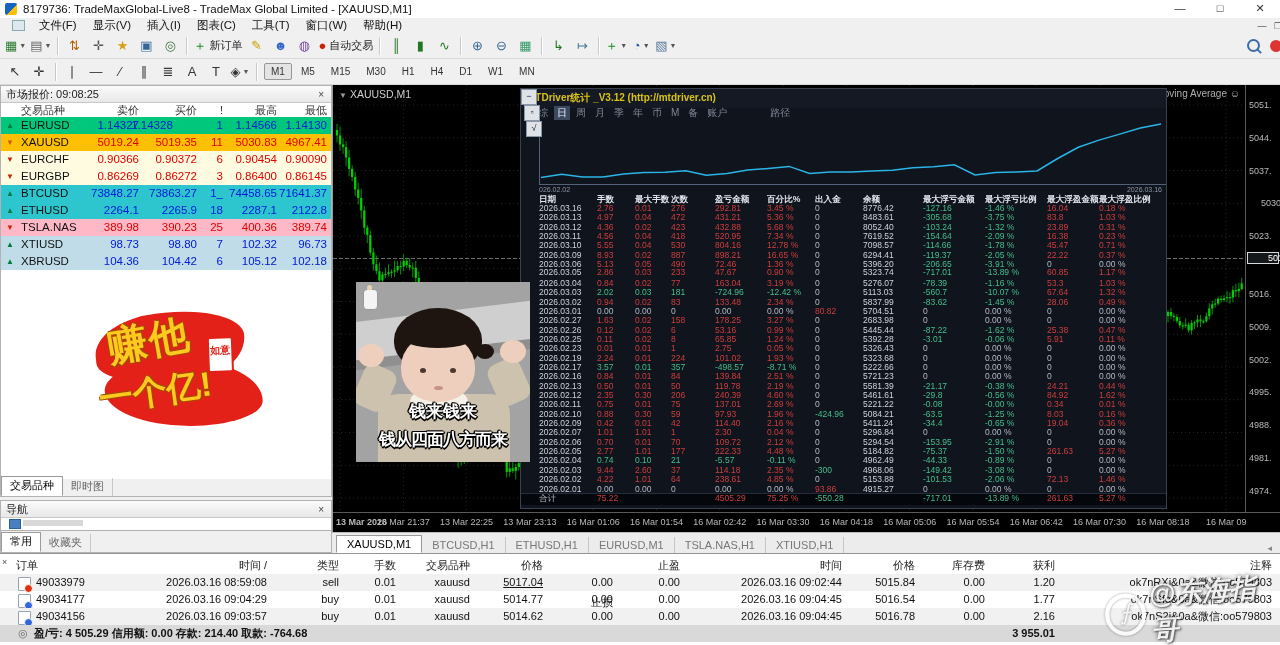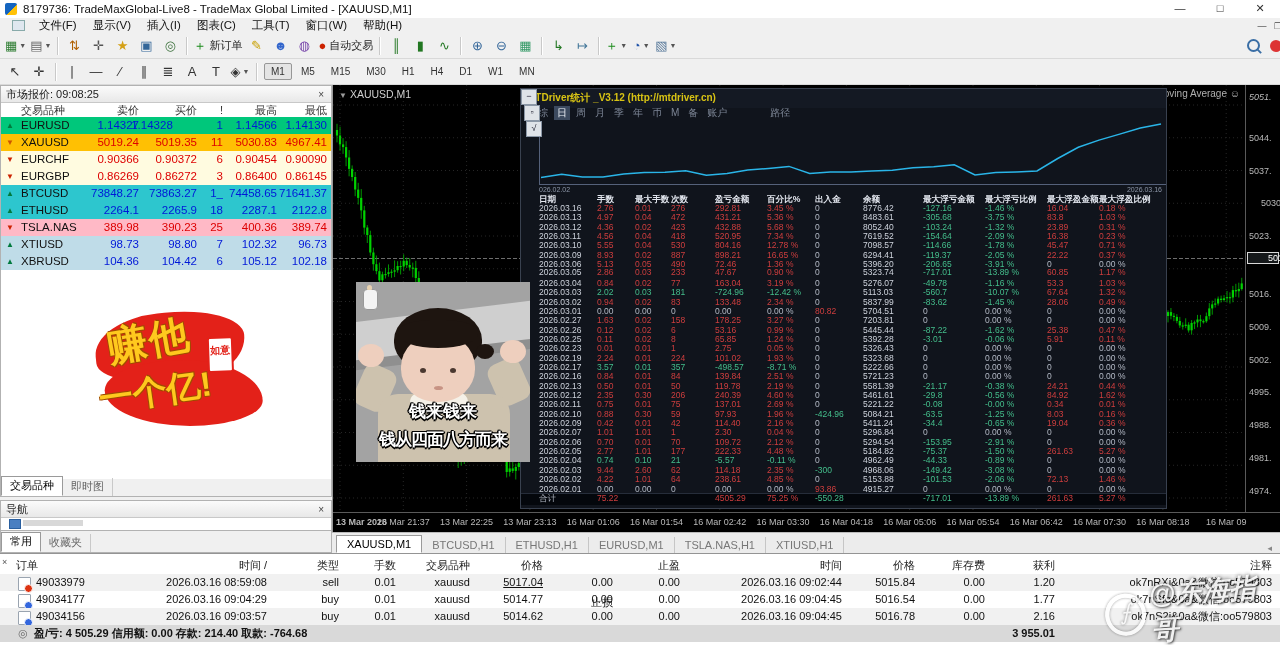--- a/index.html
+++ b/index.html
@@ -611,21 +611,21 @@
         <rect x="901.8" y="205.1" width="2.2" height="1.2" fill="#00d200"></rect>
         <line x1="905.8" y1="197.7" x2="905.8" y2="212.5" stroke="#00a800" stroke-width="0.9"></line>
         <rect x="904.7" y="204.0" width="2.2" height="2.2" fill="#00d200"></rect>
         <line x1="908.75" y1="192.8" x2="908.75" y2="205.6" stroke="#00a800" stroke-width="0.9"></line>
         <rect x="907.6" y="198.4" width="2.2" height="5.7" fill="#00d200"></rect>
       </svg>
     <div id="symbol-label"><span class="tri">▼</span><span>XAUUSD,M1</span></div>
     <div id="ma-label"><span>Moving Average</span> <span>☺</span></div>
     <div id="price-axis">
       <div id="price-current" style="top: 167px;">5019.</div>
-    <div class="plabel" style="top: 7px; font-style: italic;">5051.</div>
+    <div class="plabel" style="top: 15px;">5051.</div>
         <div class="plabel" style="top: 47.75px;">5044.</div>
         <div class="plabel" style="top: 80.5px;">5037.</div>
         <div class="plabel" style="top: 113.25px; margin-left: 12px;">5030.</div>
         <div class="plabel" style="top: 146px;">5023.</div>
         <div class="plabel" style="top: 204.125px;">5016.</div>
         <div class="plabel" style="top: 236.875px;">5009.</div>
         <div class="plabel" style="top: 269.625px;">5002.</div>
         <div class="plabel" style="top: 302.375px;">4995.</div>
         <div class="plabel" style="top: 335.125px;">4988.</div>
         <div class="plabel" style="top: 367.875px;">4981.</div>
@@ -801,21 +801,21 @@
         </div>
         <div class="srow" style="top: 189.8px; grid-template-columns: 58px 38px 36px 44px 52px 48px 48px 60px 62px 62px 52px 57px;">
           <span class="d">2026.03.04</span>
           <span class="r">0.84</span>
           <span class="r">0.02</span>
           <span class="r">77</span>
           <span class="r">163.04</span>
           <span class="r">3.19 %</span>
           <span class="z">0</span>
           <span class="d">5276.07</span>
-          <span class="g">-49.78</span>
+          <span class="g">-78.39</span>
           <span class="g">-1.16 %</span>
           <span class="r">53.3</span>
           <span class="r">1.03 %</span>
         </div>
         <div class="srow" style="top: 199.15px; grid-template-columns: 58px 38px 36px 44px 52px 48px 48px 60px 62px 62px 52px 57px;">
           <span class="d">2026.03.03</span>
           <span class="g">2.02</span>
           <span class="g">0.03</span>
           <span class="g">181</span>
           <span class="g">-724.96</span>
@@ -856,21 +856,21 @@
           <span class="z">0.00 %</span>
         </div>
         <div class="srow" style="top: 227.2px; grid-template-columns: 58px 38px 36px 44px 52px 48px 48px 60px 62px 62px 52px 57px;">
           <span class="d">2026.02.27</span>
           <span class="r">1.63</span>
           <span class="r">0.02</span>
           <span class="r">158</span>
           <span class="r">178.25</span>
           <span class="r">3.27 %</span>
           <span class="z">0</span>
-          <span class="d">7203.81</span>
+          <span class="d">2683.98</span>
           <span class="z">0</span>
           <span class="z">0.00 %</span>
           <span class="z">0</span>
           <span class="z">0.00 %</span>
         </div>
         <div class="srow" style="top: 236.55px; grid-template-columns: 58px 38px 36px 44px 52px 48px 48px 60px 62px 62px 52px 57px;">
           <span class="d">2026.02.26</span>
           <span class="r">0.12</span>
           <span class="r">0.02</span>
           <span class="r">6</span>
@@ -1076,21 +1076,21 @@
           <span class="d">4962.49</span>
           <span class="g">-44.33</span>
           <span class="g">-0.89 %</span>
           <span class="z">0</span>
           <span class="z">0.00 %</span>
         </div>
         <div class="srow" style="top: 376.8px; grid-template-columns: 58px 38px 36px 44px 52px 48px 48px 60px 62px 62px 52px 57px;">
           <span class="d">2026.02.03</span>
           <span class="r">9.44</span>
           <span class="r">2.60</span>
-          <span class="r">62</span>
+          <span class="r">37</span>
           <span class="r">114.18</span>
           <span class="r">2.35 %</span>
           <span class="g">-300</span>
           <span class="d">4968.06</span>
           <span class="g">-149.42</span>
           <span class="g">-3.08 %</span>
           <span class="z">0</span>
           <span class="z">0.00 %</span>
         </div>
         <div class="srow" style="top: 386.15px; grid-template-columns: 58px 38px 36px 44px 52px 48px 48px 60px 62px 62px 52px 57px;">

